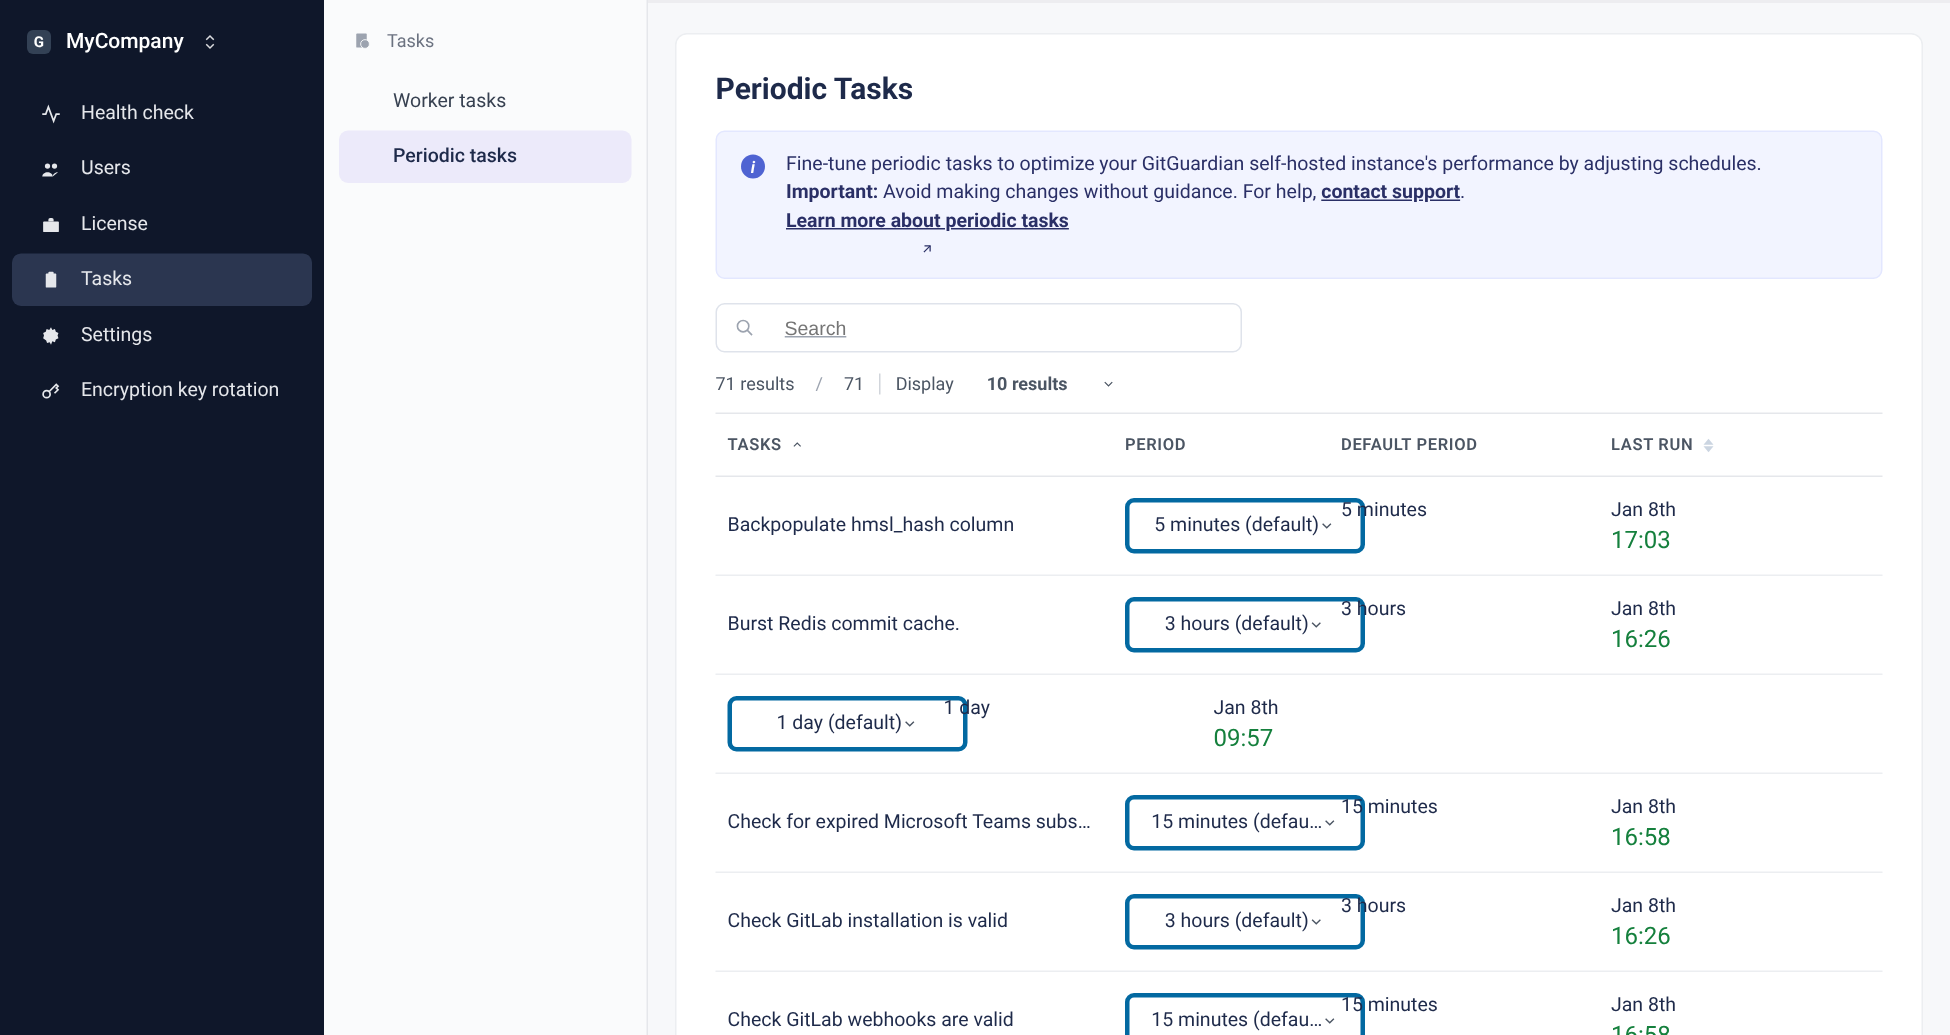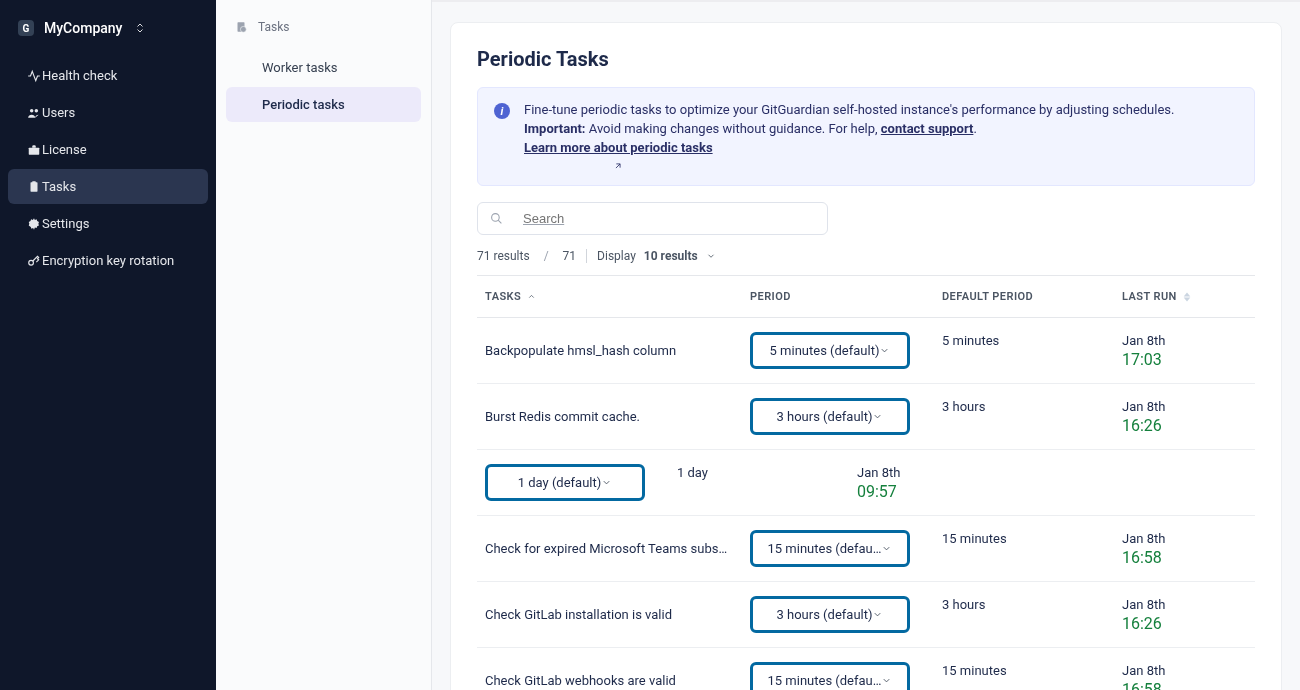--- a/index.html
+++ b/index.html
@@ -33,21 +33,21 @@
 }
 .sidebar-dark .brand .brlogo {
   width: 16px; height: 16px; border-radius: 4px;
   background: #334155;
   display: flex; align-items: center; justify-content: center;
   font-size: 10px; font-weight: 700;
 }
 .sidebar-dark .brand .updown { margin-left: 2px; opacity: .85; }
 .nav-dark { margin-top: 10px; }
 .nav-dark .item {
-  display: flex; align-items: center; 
+  display: flex; align-items: center; gap: 12px;
   padding: 10px 18px;
   font-size: 13px;
   color: #e5e7eb;
   border-radius: 6px;
   margin: 2px 8px;
   cursor: pointer;
 }
 .nav-dark .item.active { background: #2b3650; }
 .nav-dark .icon { width: 16px; display: inline-flex; justify-content: center; color: #e5e7eb; }
 
@@ -135,32 +135,32 @@
 
 .results-bar {
   display: flex; align-items: center; gap: 10px;
   margin-top: 14px;
   font-size: 12px;
   color: #4b5563;
 }
 .results-bar .sep { color: #9ca3af; margin: 0 4px; }
 .results-bar .divv { width: 1px; height: 14px; background: #d1d5db; }
 .results-bar .display strong { font-weight: 700; }
-.results-bar .display { display: inline-flex; align-items: center; gap: 8px; cursor: pointer; }
+.results-bar .display { display: inline-flex; align-items: center; gap: 22px; cursor: pointer; }
 
 .table { margin-top: 12px; }
 .thead {
   display: flex; align-items: center;
   border-top: 1px solid #e5e7eb;
   border-bottom: 1px solid #e5e7eb;
   padding: 14px 8px;
 }
 .th { font-size: 11px; letter-spacing: .04em; color: #4b5563; font-weight: 600; text-transform: uppercase; display: flex; align-items: center; gap: 6px; }
 .col-tasks { width: 265px; }
-.col-period { width: 192px; }
+.col-period { width: 144px; }
 .col-default { width: 180px; }
 .col-last { flex: 1; }
 .sort-icons { color: #cbd5e1; display: inline-flex; flex-direction: column; line-height: 4px; font-size: 8px; }
 
 .trow {
   display: flex; align-items: center;
   border-bottom: 1px solid #eceef1;
   padding: 14px 8px;
   min-height: 62px;
 }

